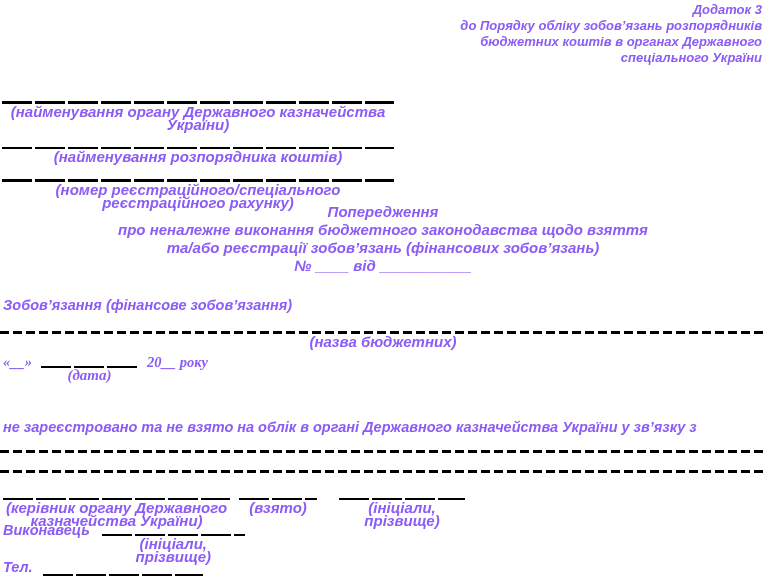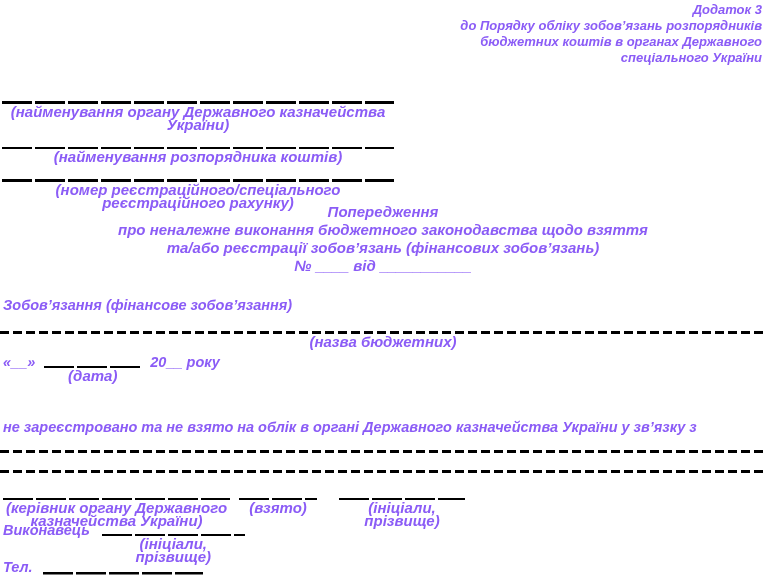--- a/index.html
+++ b/index.html
@@ -39,28 +39,28 @@
   }
   .cap{ text-align:center; padding-top:1px; }
   
   .abs{position:absolute;}
   .appendix{top:2px;right:4px;width:420px;text-align:right;}
   .reg-fields{top:101px;left:2px;width:392px;}
   .field + .field{margin-top:16px;}
   .title-block{top:203px;left:0;width:766px;text-align:center;}
   .obligation{top:297px;left:3px;}
   .docline{top:331px;left:0;width:766px;}
-  .daterow{top:354px;left:3px;display:flex;align-items:flex-start;}
+  .daterow{top:354px;left:3px;display:flex;align-items:flex-start;font-family:Liberation Serif, serif;}
   .sumrow{top:384px;left:3px;right:5px;display:flex;align-items:flex-start;}
   .notreg{top:419px;left:3px;width:760px;}
   .dash1{top:450px;left:0;width:766px;}
   .dash2{top:470px;left:0;width:766px;}
   .sigrow{top:487px;left:3px;display:flex;align-items:flex-start;}
   .execrow{top:522px;left:3px;display:flex;align-items:flex-start;}
-  .phonerow{top:559px;left:3px;display:flex;align-items:center;}
+  .phonerow{top:559px;left:3px;display:flex;align-items:flex-end;}
 </style>
 </head>
 <body>
 
 <div class="page">
 
   <div class="abs appendix t-head">
     <div>Додаток 3</div>
     <div>до Порядку обліку зобов’язань розпорядників</div>
     <div>бюджетних коштів в органах Державного</div>

